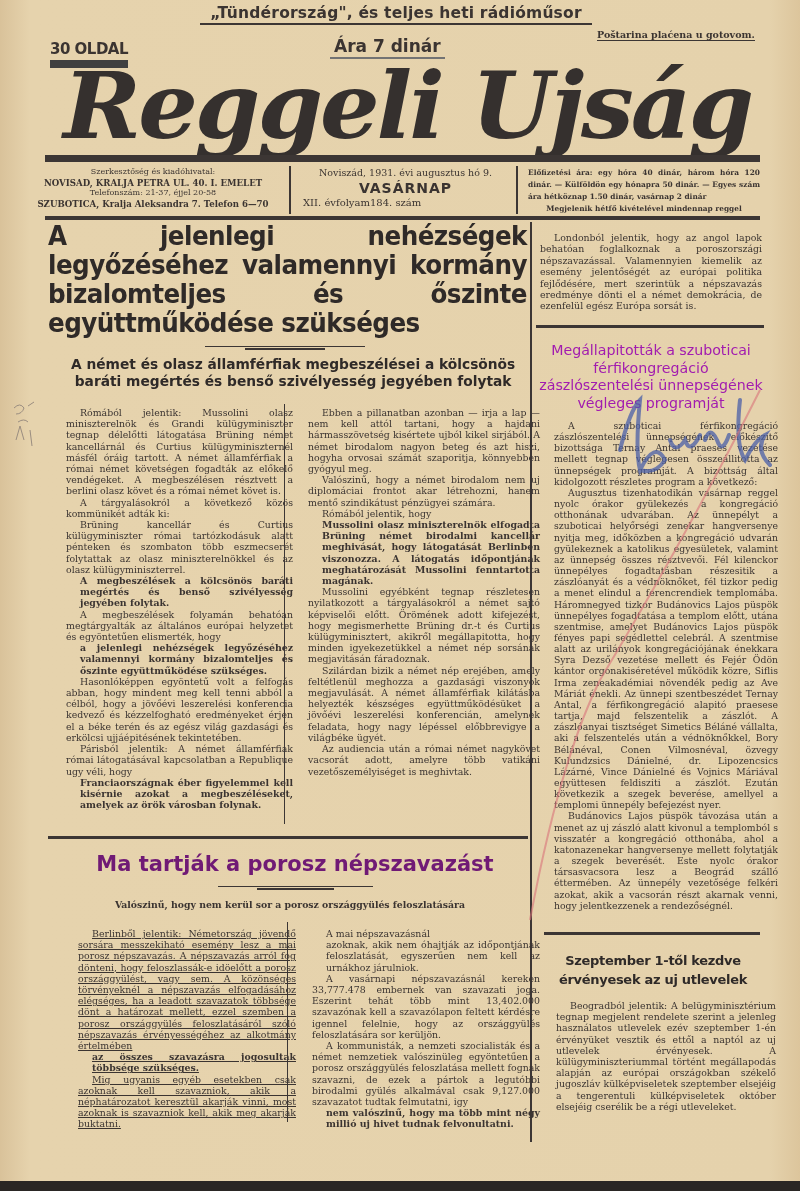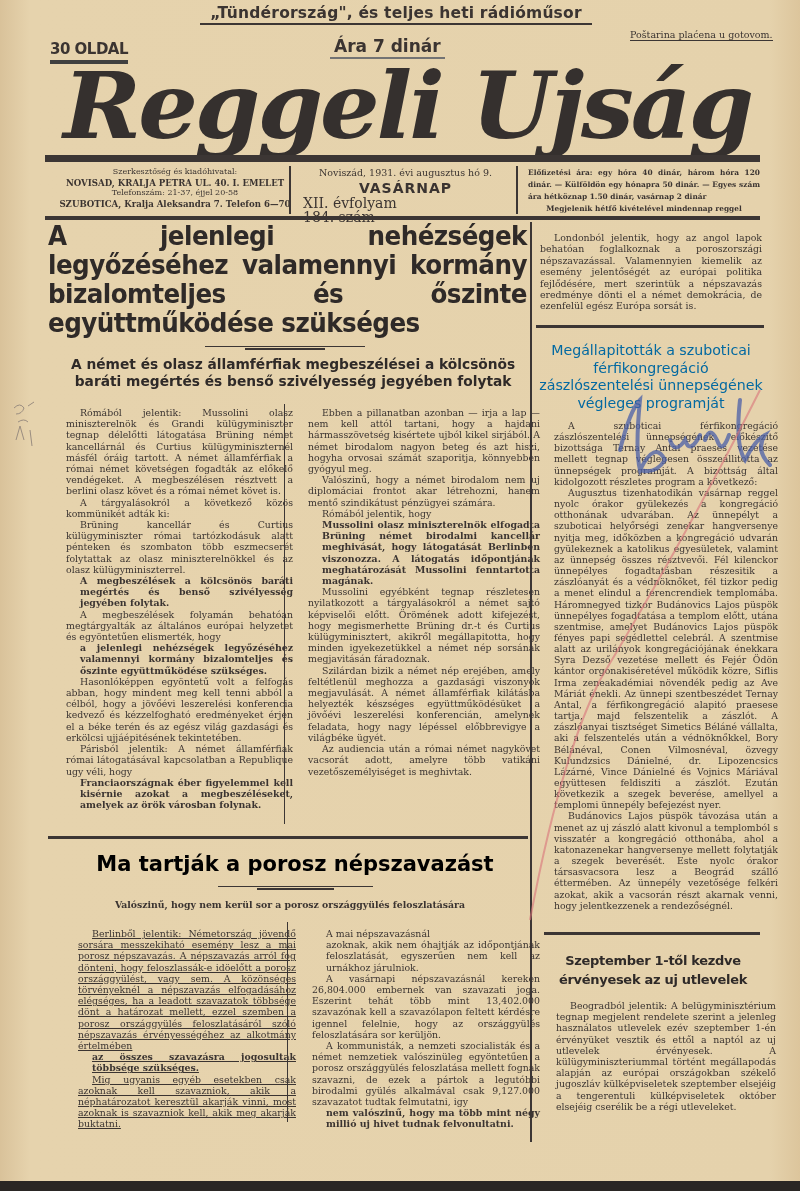--- a/index.html
+++ b/index.html
@@ -9,51 +9,51 @@
     background-image: linear-gradient(90deg, #d9c29a 0px, #e6d3ad 30px, #e5d2ac 770px, #dcc59c 800px);
     color:#3a3330;
     font-family:"DejaVu Serif", serif;
   }
   .abs { position:absolute; }
   .ink { color:#3b3431; }
   .hr { position:absolute; background:#3c3634; }
 
   
   #promo { left:200px; top:4px; width:392px; text-align:center; font-family:"DejaVu Sans", sans-serif; font-weight:bold; font-size:15.5px; letter-spacing:0.2px; border-bottom:2px solid #3c3634; padding-bottom:1px; }
-  #pages { left:50px; top:40px; font-family:"DejaVu Sans", sans-serif; font-weight:bold; font-size:15px; letter-spacing:-0.5px; border-bottom:4px solid #404040; padding-bottom:2px;}
+  #pages { left:50px; top:40px; font-family:"DejaVu Sans", sans-serif; font-weight:bold; font-size:15px; letter-spacing:-0.5px; border-bottom:8px solid #404040; padding-bottom:2px;}
   #price { left:330px; top:36px; font-family:"DejaVu Sans", sans-serif; font-weight:bold; font-size:17px; border-bottom:2px solid #737373; padding:0 4px 1px 4px;}
-  #postage { left:597px; top:29px; font-size:9.5px; font-weight:normal; border-bottom:1.5px solid #3c3634;margin-left:33px; }
+  #postage { left:597px; top:29px; font-size:9.5px; font-weight:bold; border-bottom:1.5px solid #3c3634; }
 
   
   #masthead { left:40px; top:58px; width:720px; height:96px; text-align:center; font-family:"DejaVu Serif", serif; font-style:italic; font-weight:bold; font-size:92px; line-height:96px; letter-spacing:-3px; color:#35302e; white-space:nowrap; transform:scaleX(1.02); transform-origin:left; }
 
   
-  #office { left:55px; top:167px; width:240px; text-align:center; font-size:8px; line-height:10.5px; }
+  #office { left:33px; top:167px; width:240px; text-align:center; font-size:8px; line-height:10.5px; }
   #office .big { font-size:8.6px; font-weight:bold; }
   #dateblock { left:303px; top:166px; width:205px; font-size:9.5px; line-height:14px; }
   #dateblock .day { text-align:center; font-family:"DejaVu Sans", sans-serif; font-weight:bold; font-size:14px; letter-spacing:1px; line-height:16px;}
-  #dateblock .row { display:flex; justify-content:space-between; font-size:14px;flex-direction:column; }
+  #dateblock .row { display:flex; font-size:10px; }
   #subs { left:528px; top:167px; width:232px; font-size:7.4px; line-height:12px; font-weight:bold; text-align:justify; }
   #subs .center { text-align:center; }
 
   
   #main-head { left:48px; top:221px; width:478px; font-family:"DejaVu Sans", sans-serif; font-weight:bold; font-size:26.5px; line-height:29px; letter-spacing:-0.6px; text-align:justify; color:#2f2a28; transform:scaleX(0.93); transform-origin:left; width:515px; }
   #main-sub { left:58px; top:356px; width:470px; font-family:"DejaVu Sans", sans-serif; font-weight:bold; font-size:14.5px; line-height:17px; text-align:center; color:#2f2a28; transform:scaleX(0.95); transform-origin:left; width:495px; }
 
   .col { position:absolute; font-size:9.4px; line-height:11.2px; text-align:justify; hyphens:auto;margin-left:16px; }
   .col p { margin:0; text-indent:14px; }
   .col p.bold { font-weight:bold; margin-left:14px; text-indent:0; }
   .col p.ind { margin-left:14px; text-indent:0; }
 
-  #prussia-head { left:95px; top:852px; width:400px; text-align:center; font-family:"DejaVu Sans", sans-serif; font-weight:bold; font-size:21px; color:#000000; }
+  #prussia-head { left:95px; top:852px; width:400px; text-align:center; font-family:"DejaVu Sans", sans-serif; font-weight:bold; font-size:21px; color:#701a75; }
   #prussia-sub { left:70px; top:899px; width:440px; text-align:center; font-size:9.3px; font-weight:bold; }
 
   #london { left:540px; top:232px; width:222px; font-size:9.4px; line-height:11.4px; text-align:justify; }
   #london p { margin:0; text-indent:14px; }
-  #cong-head { left:538px; top:342px; width:226px; text-align:center; font-family:"DejaVu Sans", sans-serif; font-size:14.2px; line-height:17.5px; color:#0369a1; }
+  #cong-head { left:538px; top:342px; width:226px; text-align:center; font-family:"DejaVu Sans", sans-serif; font-size:14.2px; line-height:17.5px; color:#a21caf; }
   #pass-head { left:540px; top:951px; width:226px; text-align:center; font-family:"DejaVu Sans", sans-serif; font-weight:bold; font-size:13px; line-height:19px; color:#2f2a28; letter-spacing:-0.3px; }
 
   .ornament { position:absolute; height:5px; }
   .ornament::before { content:""; position:absolute; left:0; right:0; top:0; height:1px; background:#3c3634; }
   .ornament::after { content:""; position:absolute; left:25%; right:25%; top:2px; height:2px; background:#3c3634; }
 
   .handwriting { position:absolute; pointer-events:none; }
 </style>
 </head>
 <body>
@@ -123,21 +123,21 @@
 
 <div class="col ink" style="left:62px;top:928px;width:218px;text-decoration:underline;">
   <p>Berlinből jelentik: Németország jövendő sorsára messzekiható esemény lesz a mai porosz népszavazás. A népszavazás arról fog dönteni, hogy feloszlassák-e idöelőtt a porosz országgyülést, vagy sem. A közönséges törvényeknél a népszavazás elfogadásához elégséges, ha a leadott szavazatok többsége dönt a határozat mellett, ezzel szemben a porosz országgyülés feloszlatásáról szóló népszavazás érvényességéhez az alkotmány értelmében</p>
   <p class="bold">az összes szavazásra jogosultak többsége szükséges.</p>
   <p>Mig ugyanis egyéb esetekben csak azoknak kell szavazniok, akik a néphatározatot keresztül akarják vinni, most azoknak is szavazniok kell, akik meg akarják buktatni.</p>
 </div>
 <div class="hr" style="left:287px;top:922px;width:1px;height:200px;"></div>
 <div class="col ink" style="left:296px;top:928px;width:228px;">
   <p class="ind">A mai népszavazásnál</p>
   <p class="ind">azoknak, akik nem óhajtják az időpontjának feloszlatását, egyszerűen nem kell az urnákhoz járulniok.</p>
-  <p>A vasárnapi népszavazásnál kereken 26,804.000 embernek van szavazati joga. Eszerint tehát több mint 13,402.000 szavazónak kell a szavazólapon feltett kérdésre igennel felelnie, hogy az országgyülés feloszlatására sor kerüljön.</p>
+  <p>A vasárnapi népszavazásnál kereken 33,777.478 embernek van szavazati joga. Eszerint tehát több mint 13,402.000 szavazónak kell a szavazólapon feltett kérdésre igennel felelnie, hogy az országgyülés feloszlatására sor kerüljön.</p>
   <p>A kommunisták, a nemzeti szocialisták és a német nemzetiek valószinüleg egyöntetűen a porosz országgyülés feloszlatása mellett fognak szavazni, de ezek a pártok a legutóbbi birodalmi gyülés alkalmával csak 9,127.000 szavazatot tudtak felmutatni, igy</p>
   <p class="bold">nem valószinű, hogy ma több mint négy millió uj hivet tudnak felvonultatni.</p>
 </div>
 
 <div id="london" class="abs ink">
   <p>Londonból jelentik, hogy az angol lapok behatóan foglalkoznak a poroszországi népszavazással. Valamennyien kiemelik az esemény jelentőségét az európai politika fejlődésére, mert szerintük a népszavazás eredménye dönti el a német demokrácia, de ezenfelül egész Európa sorsát is.</p>
 </div>
 <div class="hr" style="left:536px;top:325px;width:228px;height:3px;"></div>
 
 <div id="cong-head" class="abs">Megállapitották a szuboticai férfikongregáció zászlószentelési ünnepségének végleges programját</div>

